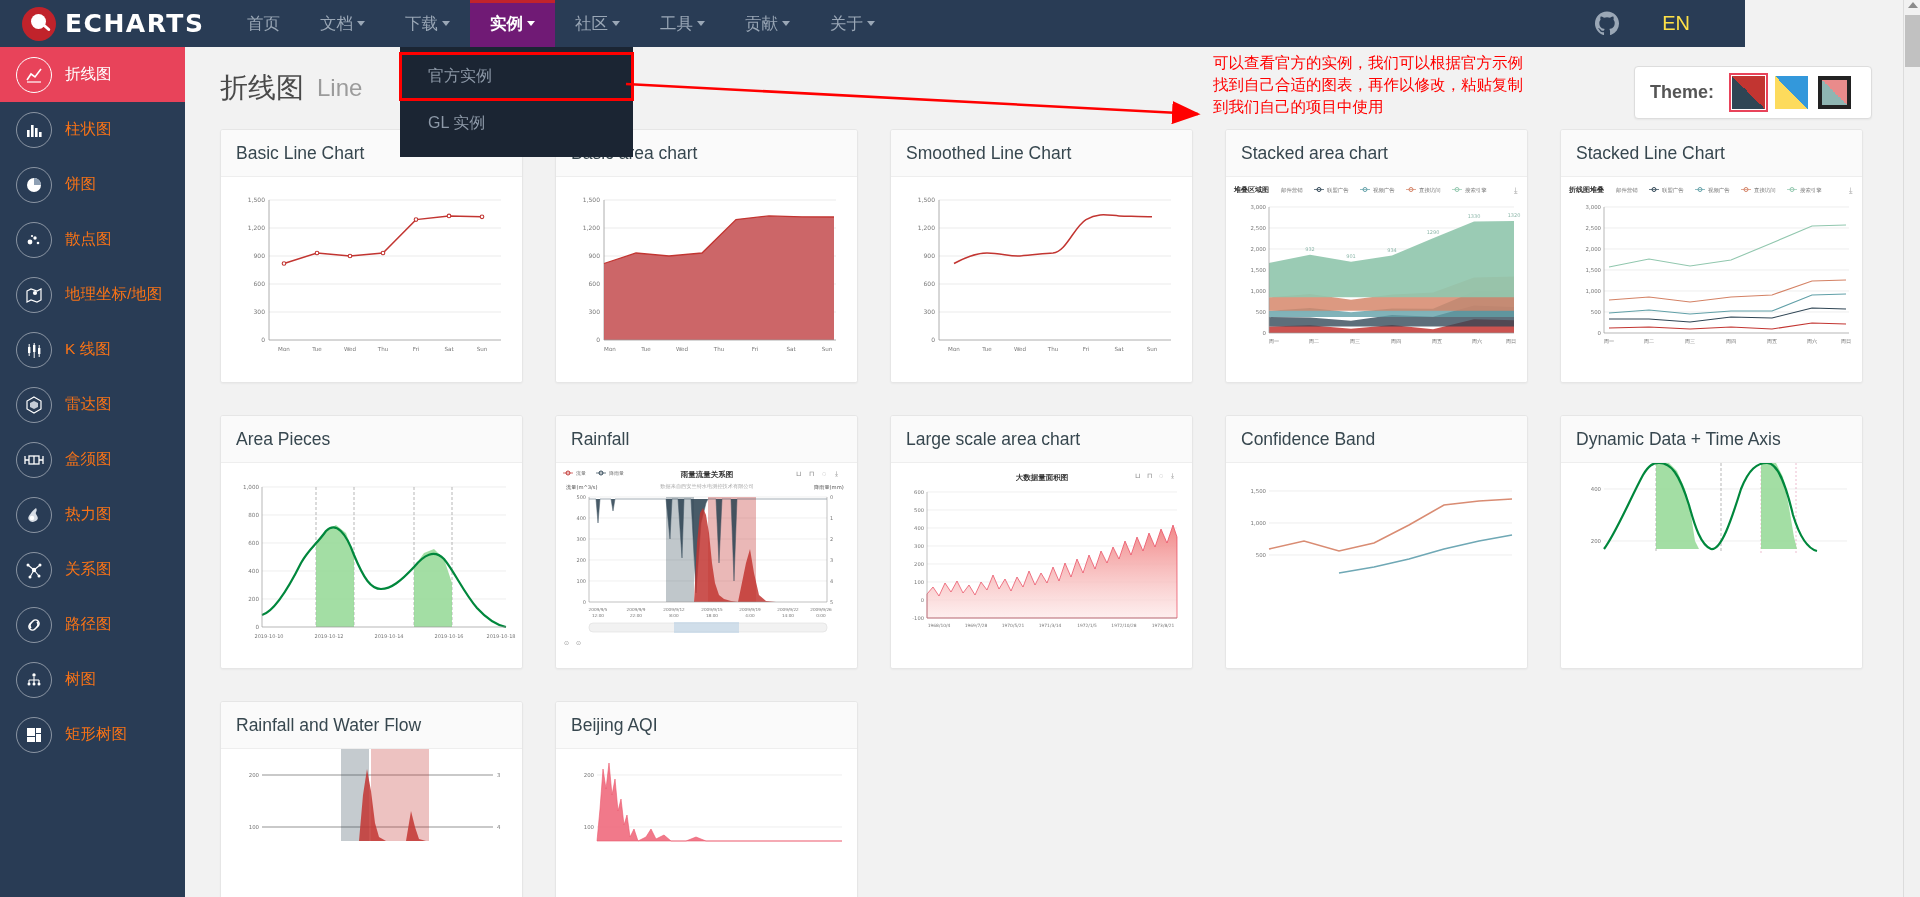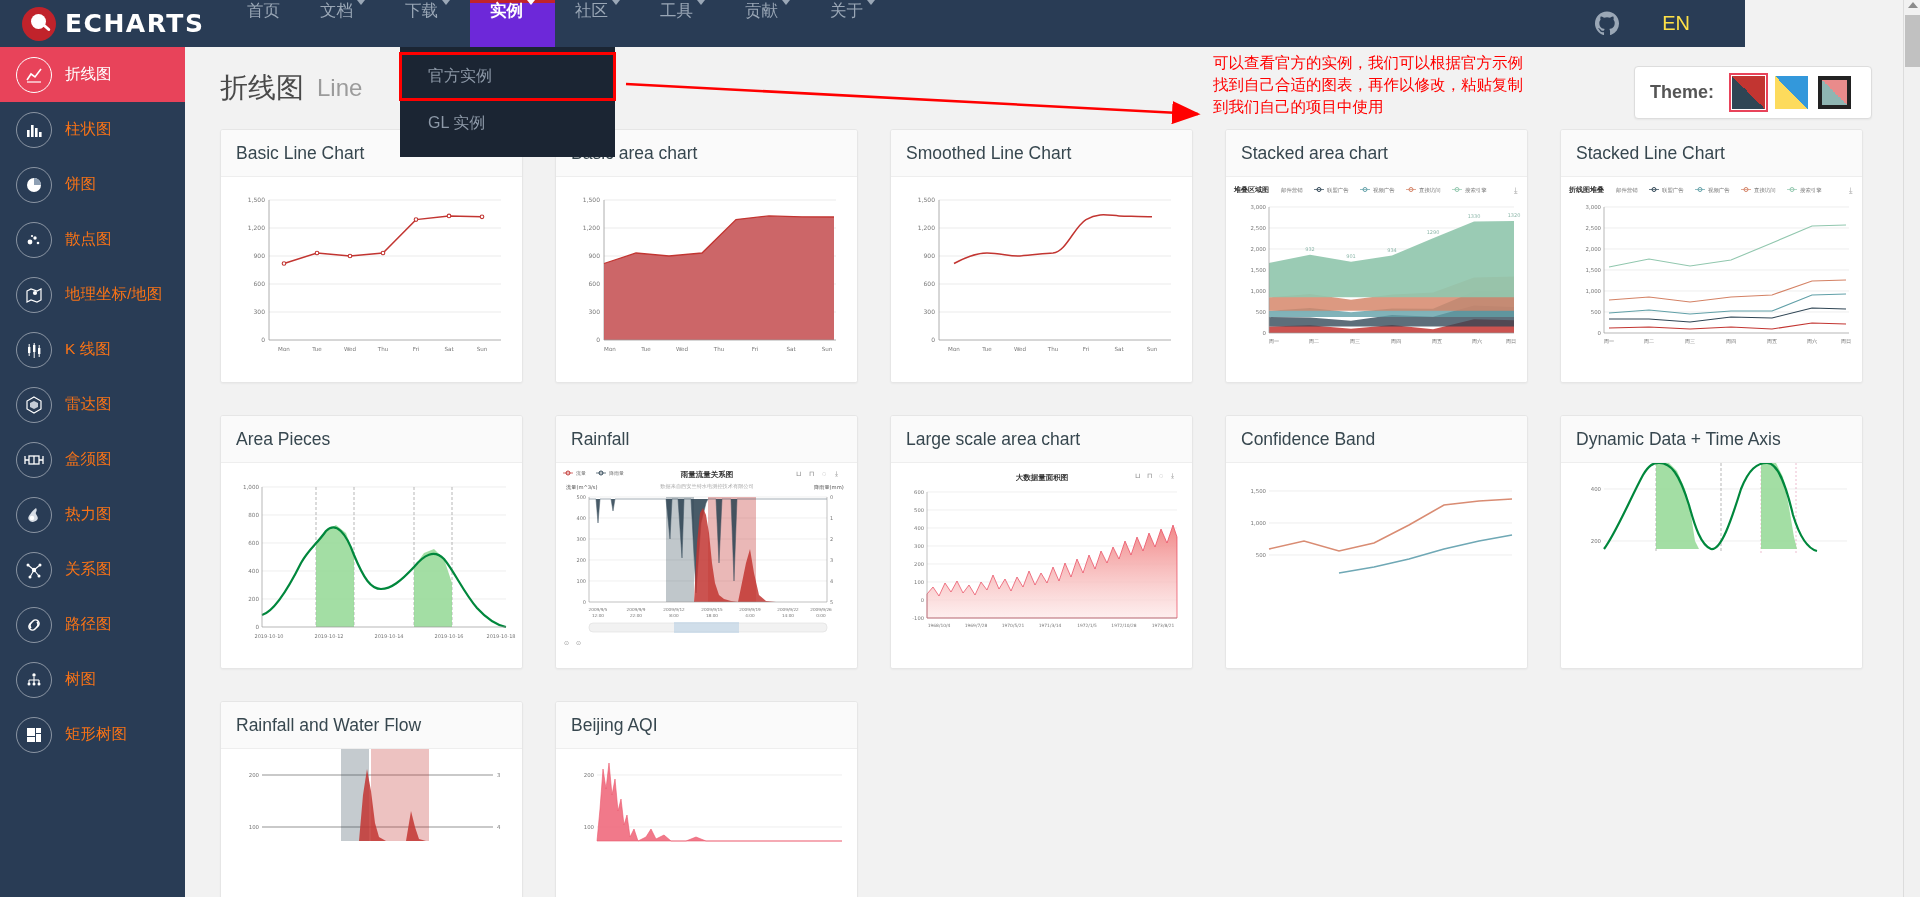--- a/index.html
+++ b/index.html
@@ -27,34 +27,34 @@
     content:""; position:absolute; left:20px; top:19px; width:9px; height:3px;
     background:#fff; transform:rotate(42deg); border-radius:2px;
   }
   .brand-name {
     color:#fff; font-size:25px; font-weight:bold; letter-spacing:1.5px;
     font-family:"DejaVu Sans", sans-serif;
   }
   .nav-items { display:flex; align-items:center; height:47px; }
   .nav-item {
     color:#9aa7b6; font-size:16.5px; padding:0 20px; height:47px;
-    display:flex; cursor:pointer; white-space:nowrap;
-  }
-  .nav-item.active { background:#6d28d9; color:#ffffff; font-weight:bold;
+    display:flex; align-items:center; cursor:pointer; white-space:nowrap;
+  }
+  .nav-item.active { background:#701a75; color:#ffffff; font-weight:bold;
     box-shadow: inset 0 3px 0 #c1232b; }
   .caret { display:inline-block; margin-left:4px;
     border-left:4px solid transparent; border-right:4px solid transparent;
     border-top:5px solid currentColor; }
   .nav-right { margin-left:auto; display:flex; align-items:center; margin-right:55px; }
   .gh-icon { width:26px; height:26px; margin-right:42px; cursor:pointer; }
   .lang { color:#fde047; font-size:20px; cursor:pointer; }
 
   
   .dropdown {
-    position:absolute; left:400px; top:47px; width:215px; background:#1b2533;
+    position:absolute; left:400px; top:47px; width:233px; background:#1b2533;
     z-index:45; padding:6px 0 10px 0;
   }
   .dd-item { color:#8d99a8; font-size:16px; padding:13px 0 13px 28px; cursor:pointer; }
   .dd-item.focused { outline:3px solid #ff0000; outline-offset:-2px; }
 
   
   .sidebar {
     position:absolute; left:0; top:47px; width:185px; height:850px;
     background:#293c55; overflow:hidden; z-index:30;
   }

